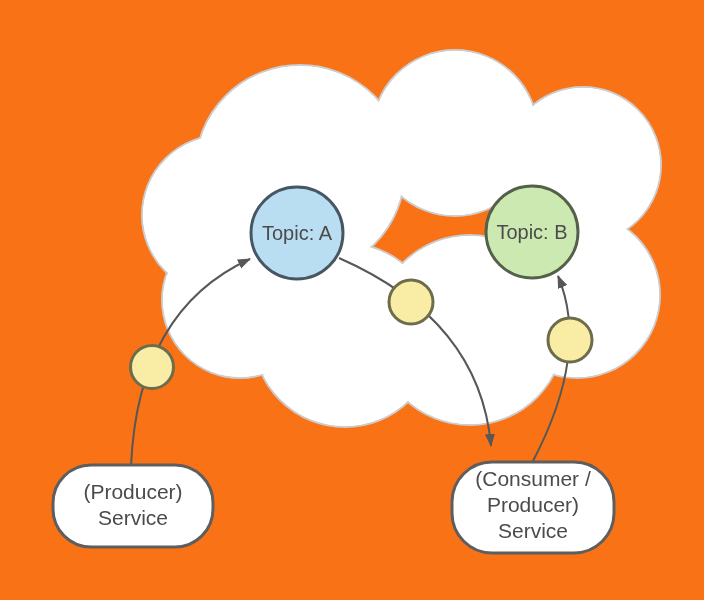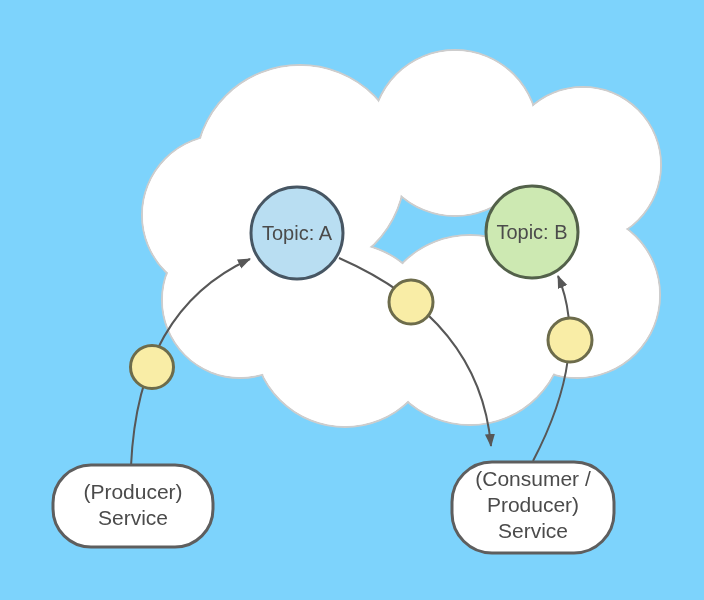--- a/index.html
+++ b/index.html
@@ -1,19 +1,19 @@
 <!DOCTYPE html>
 <html><head>
 <meta charset="utf-8">
 <style>
   html,body{margin:0;padding:0;background:#ffffff;}
   .stage{
     position:relative;
     width:704px;height:600px;
-    background:#7dd3fc;
+    background:#f97316;
     font-family:"Liberation Sans", sans-serif;
     overflow:hidden;
   }
   svg text{
     font-family:"Liberation Sans", sans-serif;
     fill:#4b4b4b;
   }
   .topic-label{font-size:20px;}
   .service-label{font-size:21px;}
 </style>

